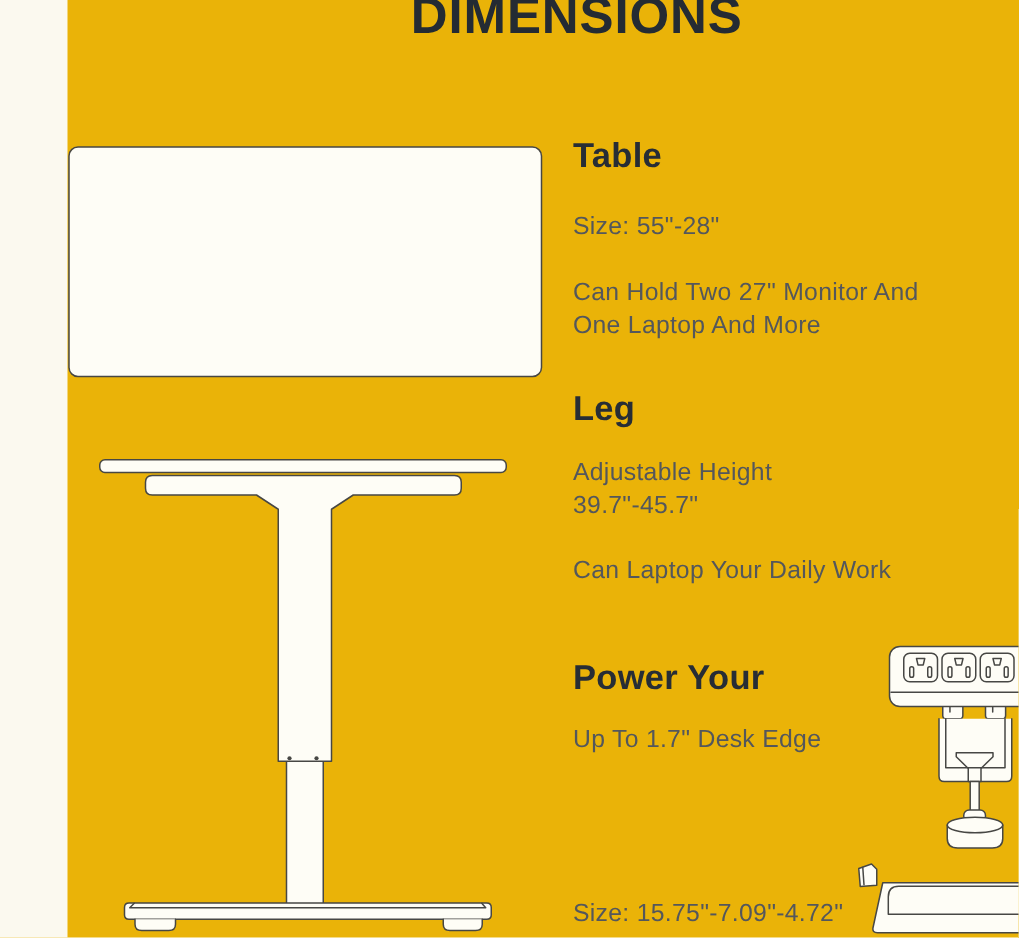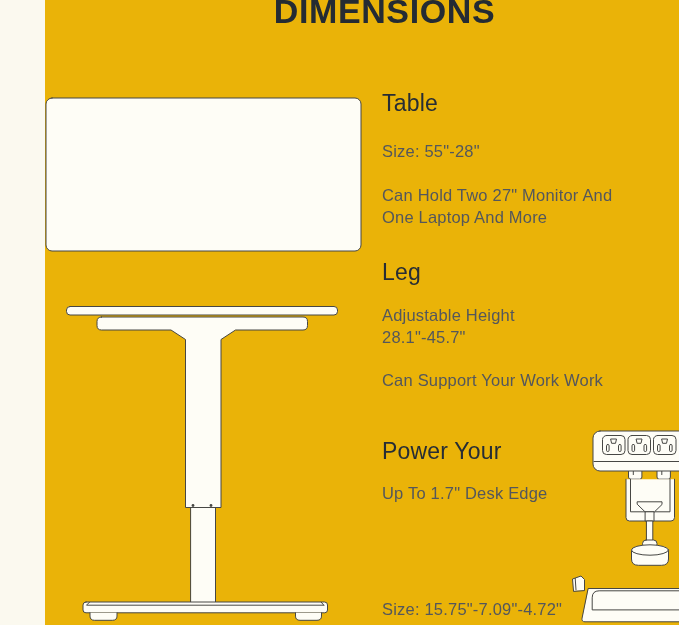--- a/index.html
+++ b/index.html
@@ -1,20 +1,20 @@
 <!DOCTYPE html>
 <html><head>
 <meta charset="utf-8">
 <style>
   html,body{margin:0;padding:0;background:#FBF9EF;}
   .page{position:relative;width:679px;height:625px;background:#eab308;overflow:hidden;
         font-family:"Liberation Sans",sans-serif;margin-left:45px;}
   .title{position:absolute;top:-6px;left:0;width:100%;text-align:center;
          font-size:34px;font-weight:700;letter-spacing:.6px;color:#242B33;line-height:34px;}
-  .h{position:absolute;left:337px;font-size:23px;font-weight:400;color:#272D35;
+  .h{position:absolute;left:337px;font-size:23px;font-weight:700;color:#272D35;
      letter-spacing:.2px;line-height:26px;}
   .b{position:absolute;left:337px;font-size:16.5px;color:#54575C;line-height:22px;
      letter-spacing:.2px;white-space:pre-line;}
   svg.art{position:absolute;left:0;top:0;}
   .art path,.art rect,.art circle,.art ellipse{
      stroke:#474744;stroke-width:1;fill:#FEFDF6;stroke-linejoin:round;stroke-linecap:round;}
   .art .nf{fill:none;}
   .art .dot{fill:#474744;stroke:none;}
 </style>
 </head>
@@ -88,21 +88,21 @@
     </g>
   </svg>
 
   <div class="h" style="top:90px">Table</div>
   <div class="b" style="top:140px">Size: 55"-28"</div>
   <div class="b" style="top:184px">Can Hold Two 27" Monitor And
 One Laptop And More</div>
 
   <div class="h" style="top:259px">Leg</div>
   <div class="b" style="top:304px">Adjustable Height
-28.1"-45.7"</div>
-  <div class="b" style="top:369px">Can Support Your Work Work</div>
+39.7"-45.7"</div>
+  <div class="b" style="top:369px">Can Laptop Your Daily Work</div>
 
   <div class="h" style="top:438px">Power Your</div>
   <div class="b" style="top:482px">Up To 1.7" Desk Edge</div>
 
   <div class="b" style="top:598px">Size: 15.75"-7.09"-4.72"</div>
 
 </div>
 
 </body></html>

